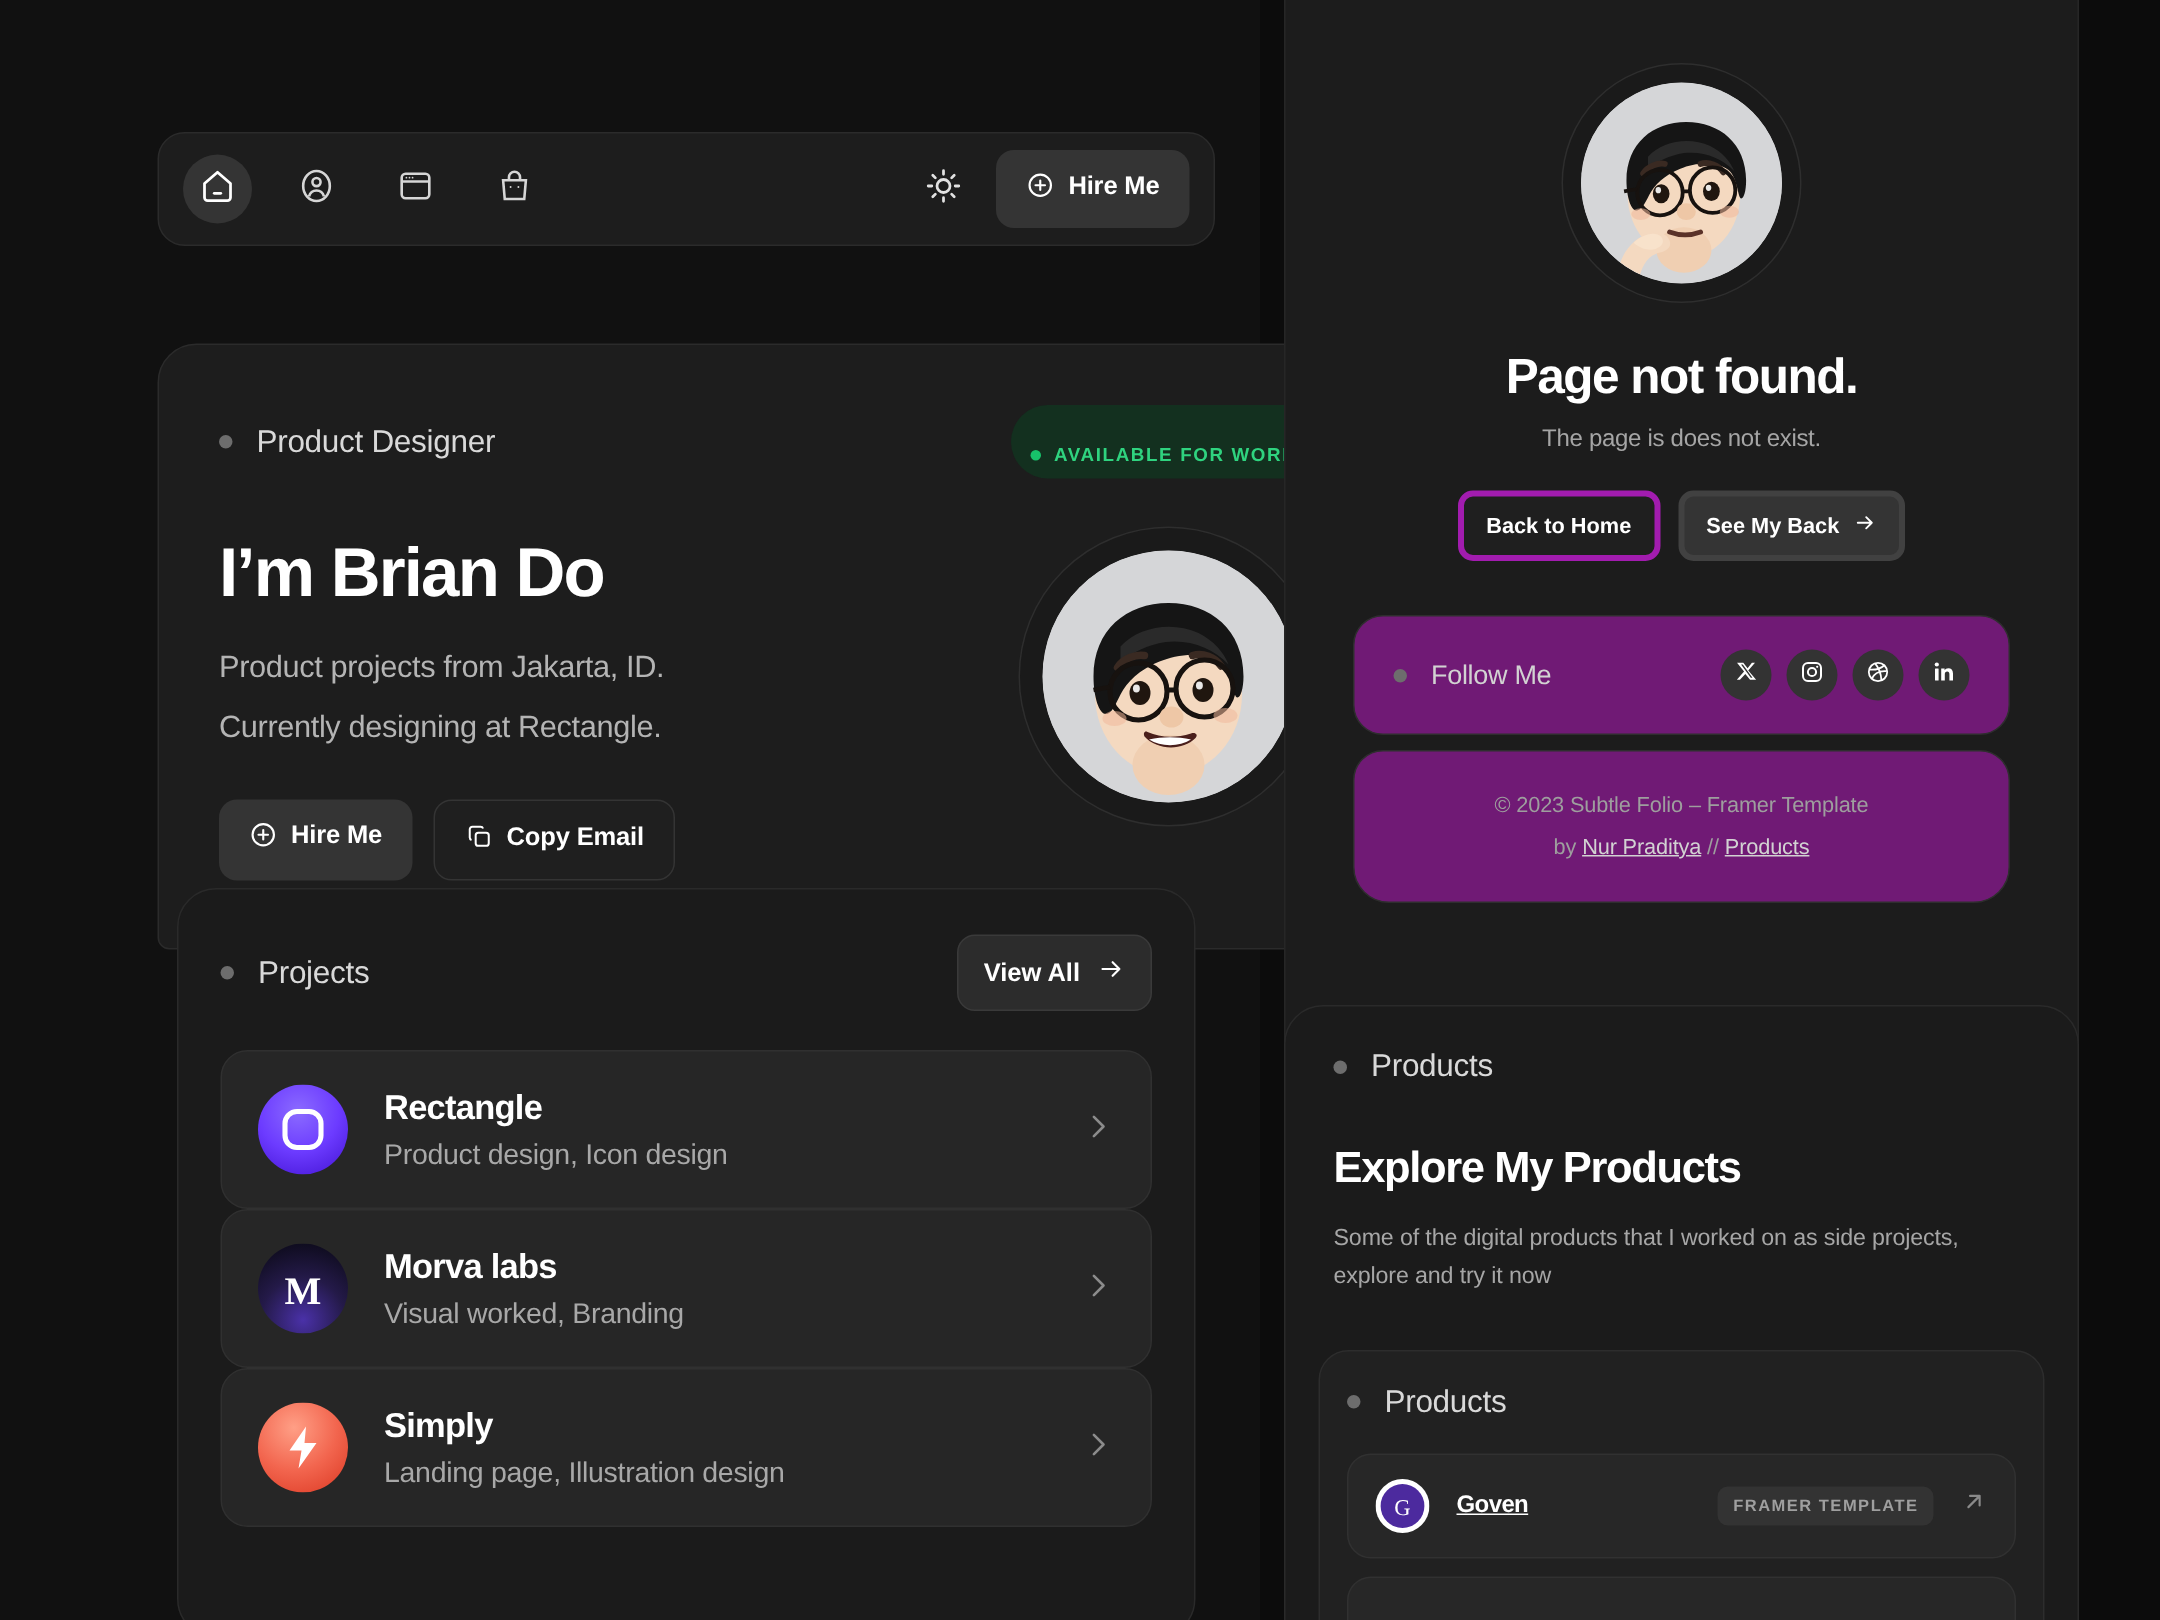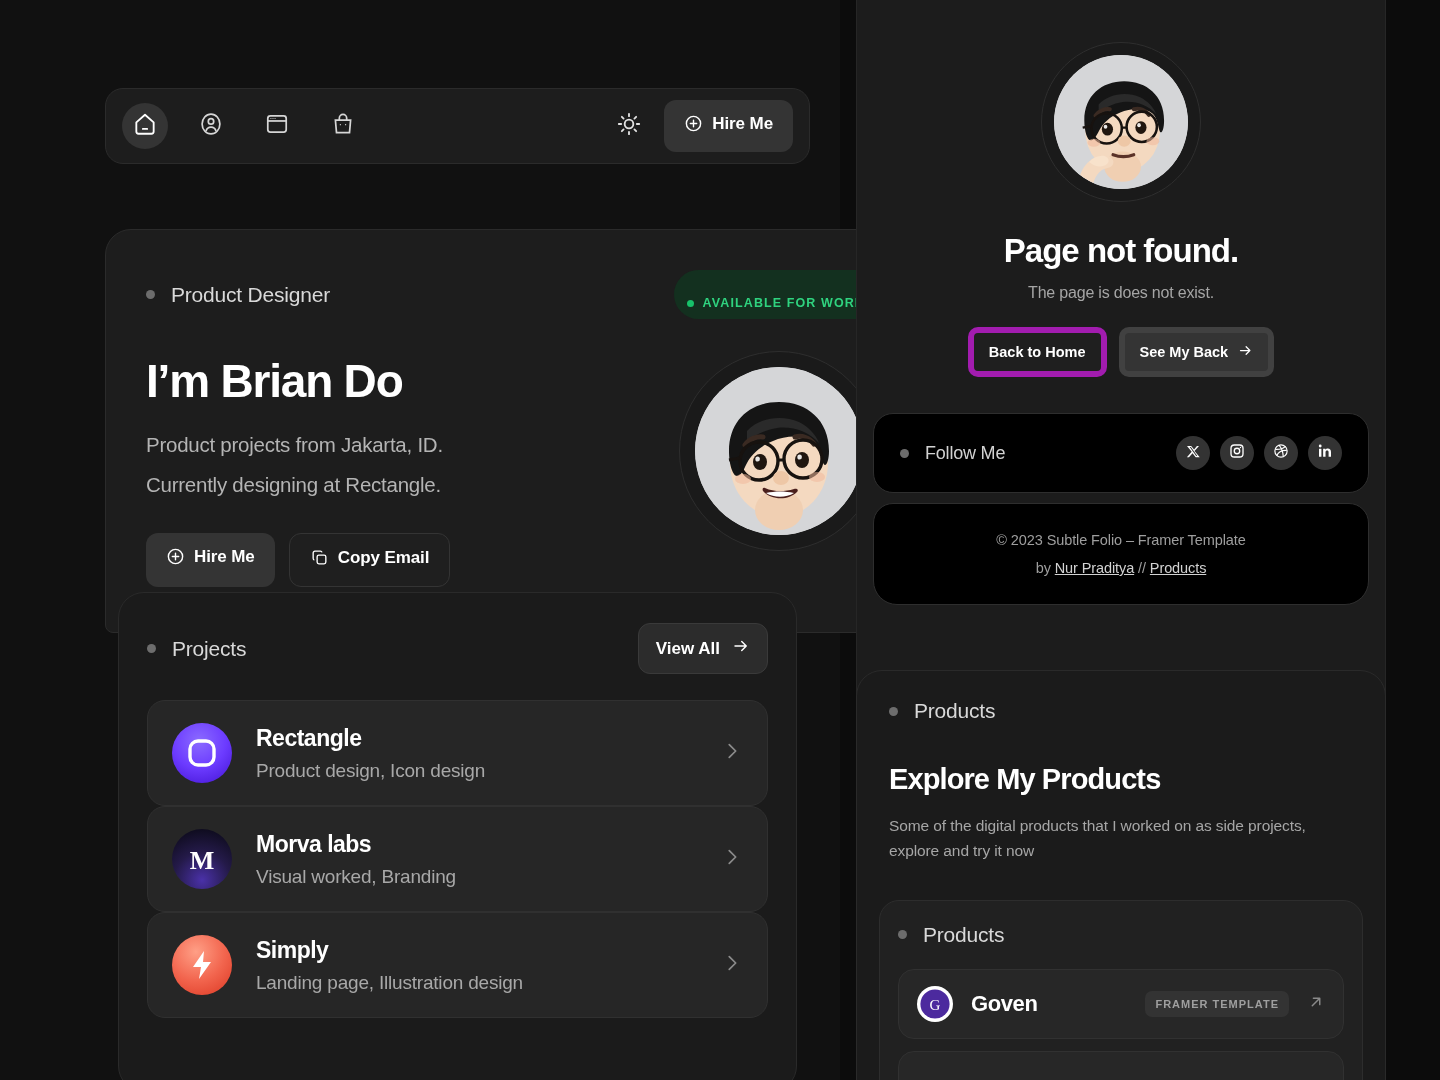--- a/index.html
+++ b/index.html
@@ -130,29 +130,29 @@
   }
   .nf-inner {
     width: 134px; height: 134px; border-radius: 50%; background: #d5d6d8;
     display: flex; align-items: flex-end; justify-content: center; overflow: hidden;
   }
   .nf-title { margin-top: 30px; font-size: 33px; font-weight: 700; color: #fff; letter-spacing: -1px; }
   .nf-sub { margin-top: 14px; font-size: 16px; color: #a5a5a5; letter-spacing: -0.2px; }
   .nf-btns { display: flex; gap: 12px; margin-top: 25px; }
   .sm-btn {
     display: inline-flex; align-items: center; gap: 10px;
-    background: #1f1f1f; border: 6px solid #a21caf; color: #fff;
+    background: #1f1f1f; border: 4px solid #a21caf; color: #fff;
     border-radius: 10px; font-size: 14.5px; font-weight: 700;
     padding: 10px 15px; cursor: pointer;
     font-family: "Liberation Sans", sans-serif;
   }
   .sm-btn.filled { background: #343434; border-color: #414141; }
 
   .panel {
-    margin: 0 16px; background: #000000; border: 1px solid #2e2e2e;
+    margin: 0 45px; background: #701a75; border: 1px solid #2e2e2e;
     border-radius: 20px;
   }
   .follow-panel { margin-top: 36px; padding: 22px 26px; display: flex; align-items: center; }
   .follow-label { font-size: 18px; color: #d2d2d2; letter-spacing: -0.2px; }
   .socials { margin-left: auto; display: flex; gap: 10px; }
   .soc {
     width: 34px; height: 34px; border-radius: 50%; background: #333333;
     display: flex; align-items: center; justify-content: center; color: #fff; cursor: pointer;
   }
   .credit-panel { margin-top: 10px; padding: 28px 26px; text-align: center; border-radius: 20px 20px 24px 24px; }
@@ -172,21 +172,21 @@
     border-radius: 20px; padding: 22px 18px;
   }
   .prod-list { margin-top: 22px; display: flex; flex-direction: column; gap: 12px; }
   .prod-row {
     display: flex; align-items: center; gap: 18px;
     background: #272727; border: 1px solid #313131;
     border-radius: 16px; padding: 16px 18px; cursor: pointer;
   }
   .prod-logo { width: 36px; height: 36px; border-radius: 50%; flex: none;
     display: flex; align-items: center; justify-content: center; }
-  .prod-name { font-size: 22px; font-weight: 700; color: #fff; letter-spacing: -0.4px; }
+  .prod-name { font-size: 16px; font-weight: 700; color: #fff; letter-spacing: -0.4px; text-decoration: underline; }
   .tag {
     margin-left: auto; background: #333333; color: #9f9f9f;
     font-size: 11px; font-weight: 700; letter-spacing: 1px;
     border-radius: 7px; padding: 7px 10px;
   }
   .arrow-ext { color: #8a8a8a; flex: none; }
   .prod-row.ghost { height: 68px; }
 </style>
 </head>
 <body>

